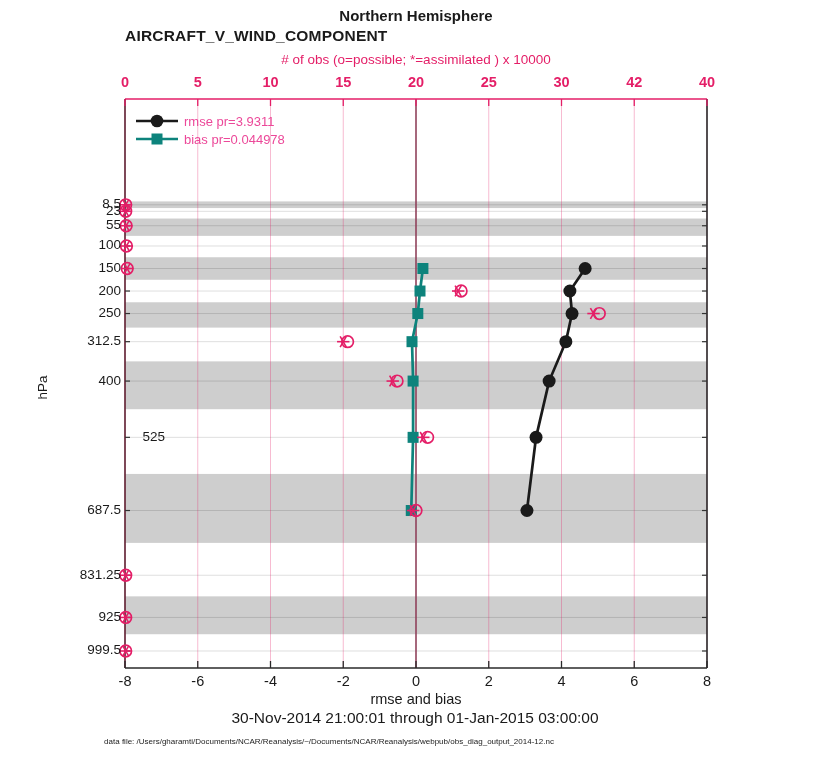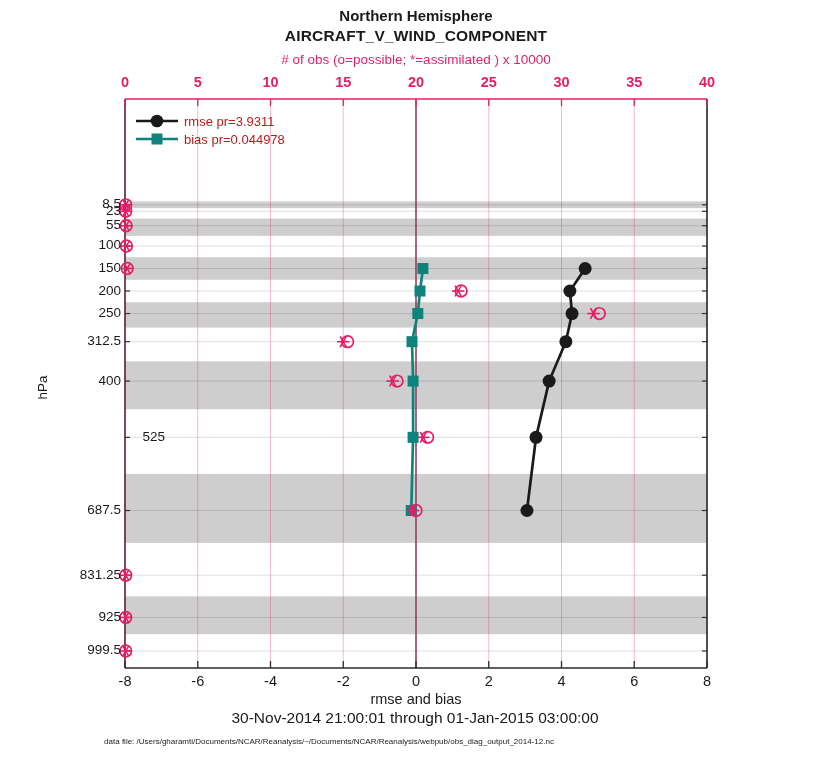--- a/index.html
+++ b/index.html
@@ -1,52 +1,52 @@
 <!DOCTYPE html>
 <html><head>
 <meta charset="utf-8">
 <style>
   html,body{margin:0;padding:0;background:#ffffff;}
   #fig{position:relative;width:830px;height:760px;background:#fff;overflow:hidden;
        font-family:"Liberation Sans","DejaVu Sans",sans-serif;color:#1a1a1a;}
   .abs{position:absolute;}
   .title1{top:7px;left:125px;width:582px;text-align:center;font-size:15px;font-weight:700;}
-  .title2{top:27px;left:125px;width:582px;text-align:center;font-size:15.5px;font-weight:700;letter-spacing:.2px;}
+  .title2{top:27px;left:125px;width:582px;text-align:left;font-size:15.5px;font-weight:700;letter-spacing:.2px;}
   .obslabel{top:52px;left:125px;width:582px;text-align:center;font-size:13.5px;font-weight:400;color:#e41e67;}
   .toptick{position:absolute;top:74px;width:50px;text-align:center;font-size:14.5px;font-weight:700;color:#e41e67;}
   .bottick{position:absolute;top:673px;width:50px;text-align:center;font-size:14.5px;color:#1a1a1a;}
   .ylab{position:absolute;left:0;width:121px;text-align:right;font-size:13.5px;color:#1a1a1a;padding-right:2px;}
   .hpa{top:380px;left:30px;font-size:13.5px;color:#1a1a1a;transform:rotate(-90deg);transform-origin:center;}
   .xlabel{top:691px;left:125px;width:582px;text-align:center;font-size:14.5px;}
   .daterange{top:709px;left:0;width:830px;text-align:center;font-size:15.5px;}
   .datafile{top:737px;left:0;width:658px;text-align:center;font-size:8px;color:#222;}
   #legend{top:112px;left:134px;}
   .lrow{display:flex;align-items:center;height:18px;}
   .lrow svg{margin-right:4px;display:block;}
-  .llabel{font-size:13px;color:#b91c1c;white-space:nowrap;}
+  .llabel{font-size:13px;color:#ec4899;white-space:nowrap;}
   #plot-svg{top:87px;left:113px;width:606px;height:593px;}
 </style>
 </head>
 <body>
 
 <div id="fig">
 
   <div class="abs title1">Northern Hemisphere</div>
   <div class="abs title2">AIRCRAFT_V_WIND_COMPONENT</div>
   <div class="abs obslabel"># of obs (o=possible; *=assimilated ) x 10000</div>
 
   <div class="abs" id="top-ticks">
       <div class="toptick" style="left: 100px; top: 74px;">0</div>
       <div class="toptick" style="left: 172.75px; top: 74px;">5</div>
       <div class="toptick" style="left: 245.5px; top: 74px;">10</div>
       <div class="toptick" style="left: 318.25px; top: 74px;">15</div>
       <div class="toptick" style="left: 391px; top: 74px;">20</div>
       <div class="toptick" style="left: 463.75px; top: 74px;">25</div>
       <div class="toptick" style="left: 536.5px; top: 74px;">30</div>
-      <div class="toptick" style="left: 609.25px; top: 74px;">35</div>
+      <div class="toptick" style="left: 609.25px; top: 74px;">42</div>
       <div class="toptick" style="left: 682px; top: 74px;">40</div>
     </div>
 
   <div class="abs" id="plot-svg"><svg width="606" height="593">
         <g transform="translate(12,12)">
           <rect x="0" y="102.42025" width="582" height="6.641187500000001" fill="#cecece"></rect>
           <rect x="0" y="119.52975" width="582" height="17.33462499999999" fill="#cecece"></rect>
           <rect x="0" y="158.25125" width="582" height="22.512500000000017" fill="#cecece"></rect>
           <rect x="0" y="203.27625" width="582" height="25.326562499999994" fill="#cecece"></rect>
           <rect x="0" y="262.3715625" width="582" height="47.83906250000001" fill="#cecece"></rect>

